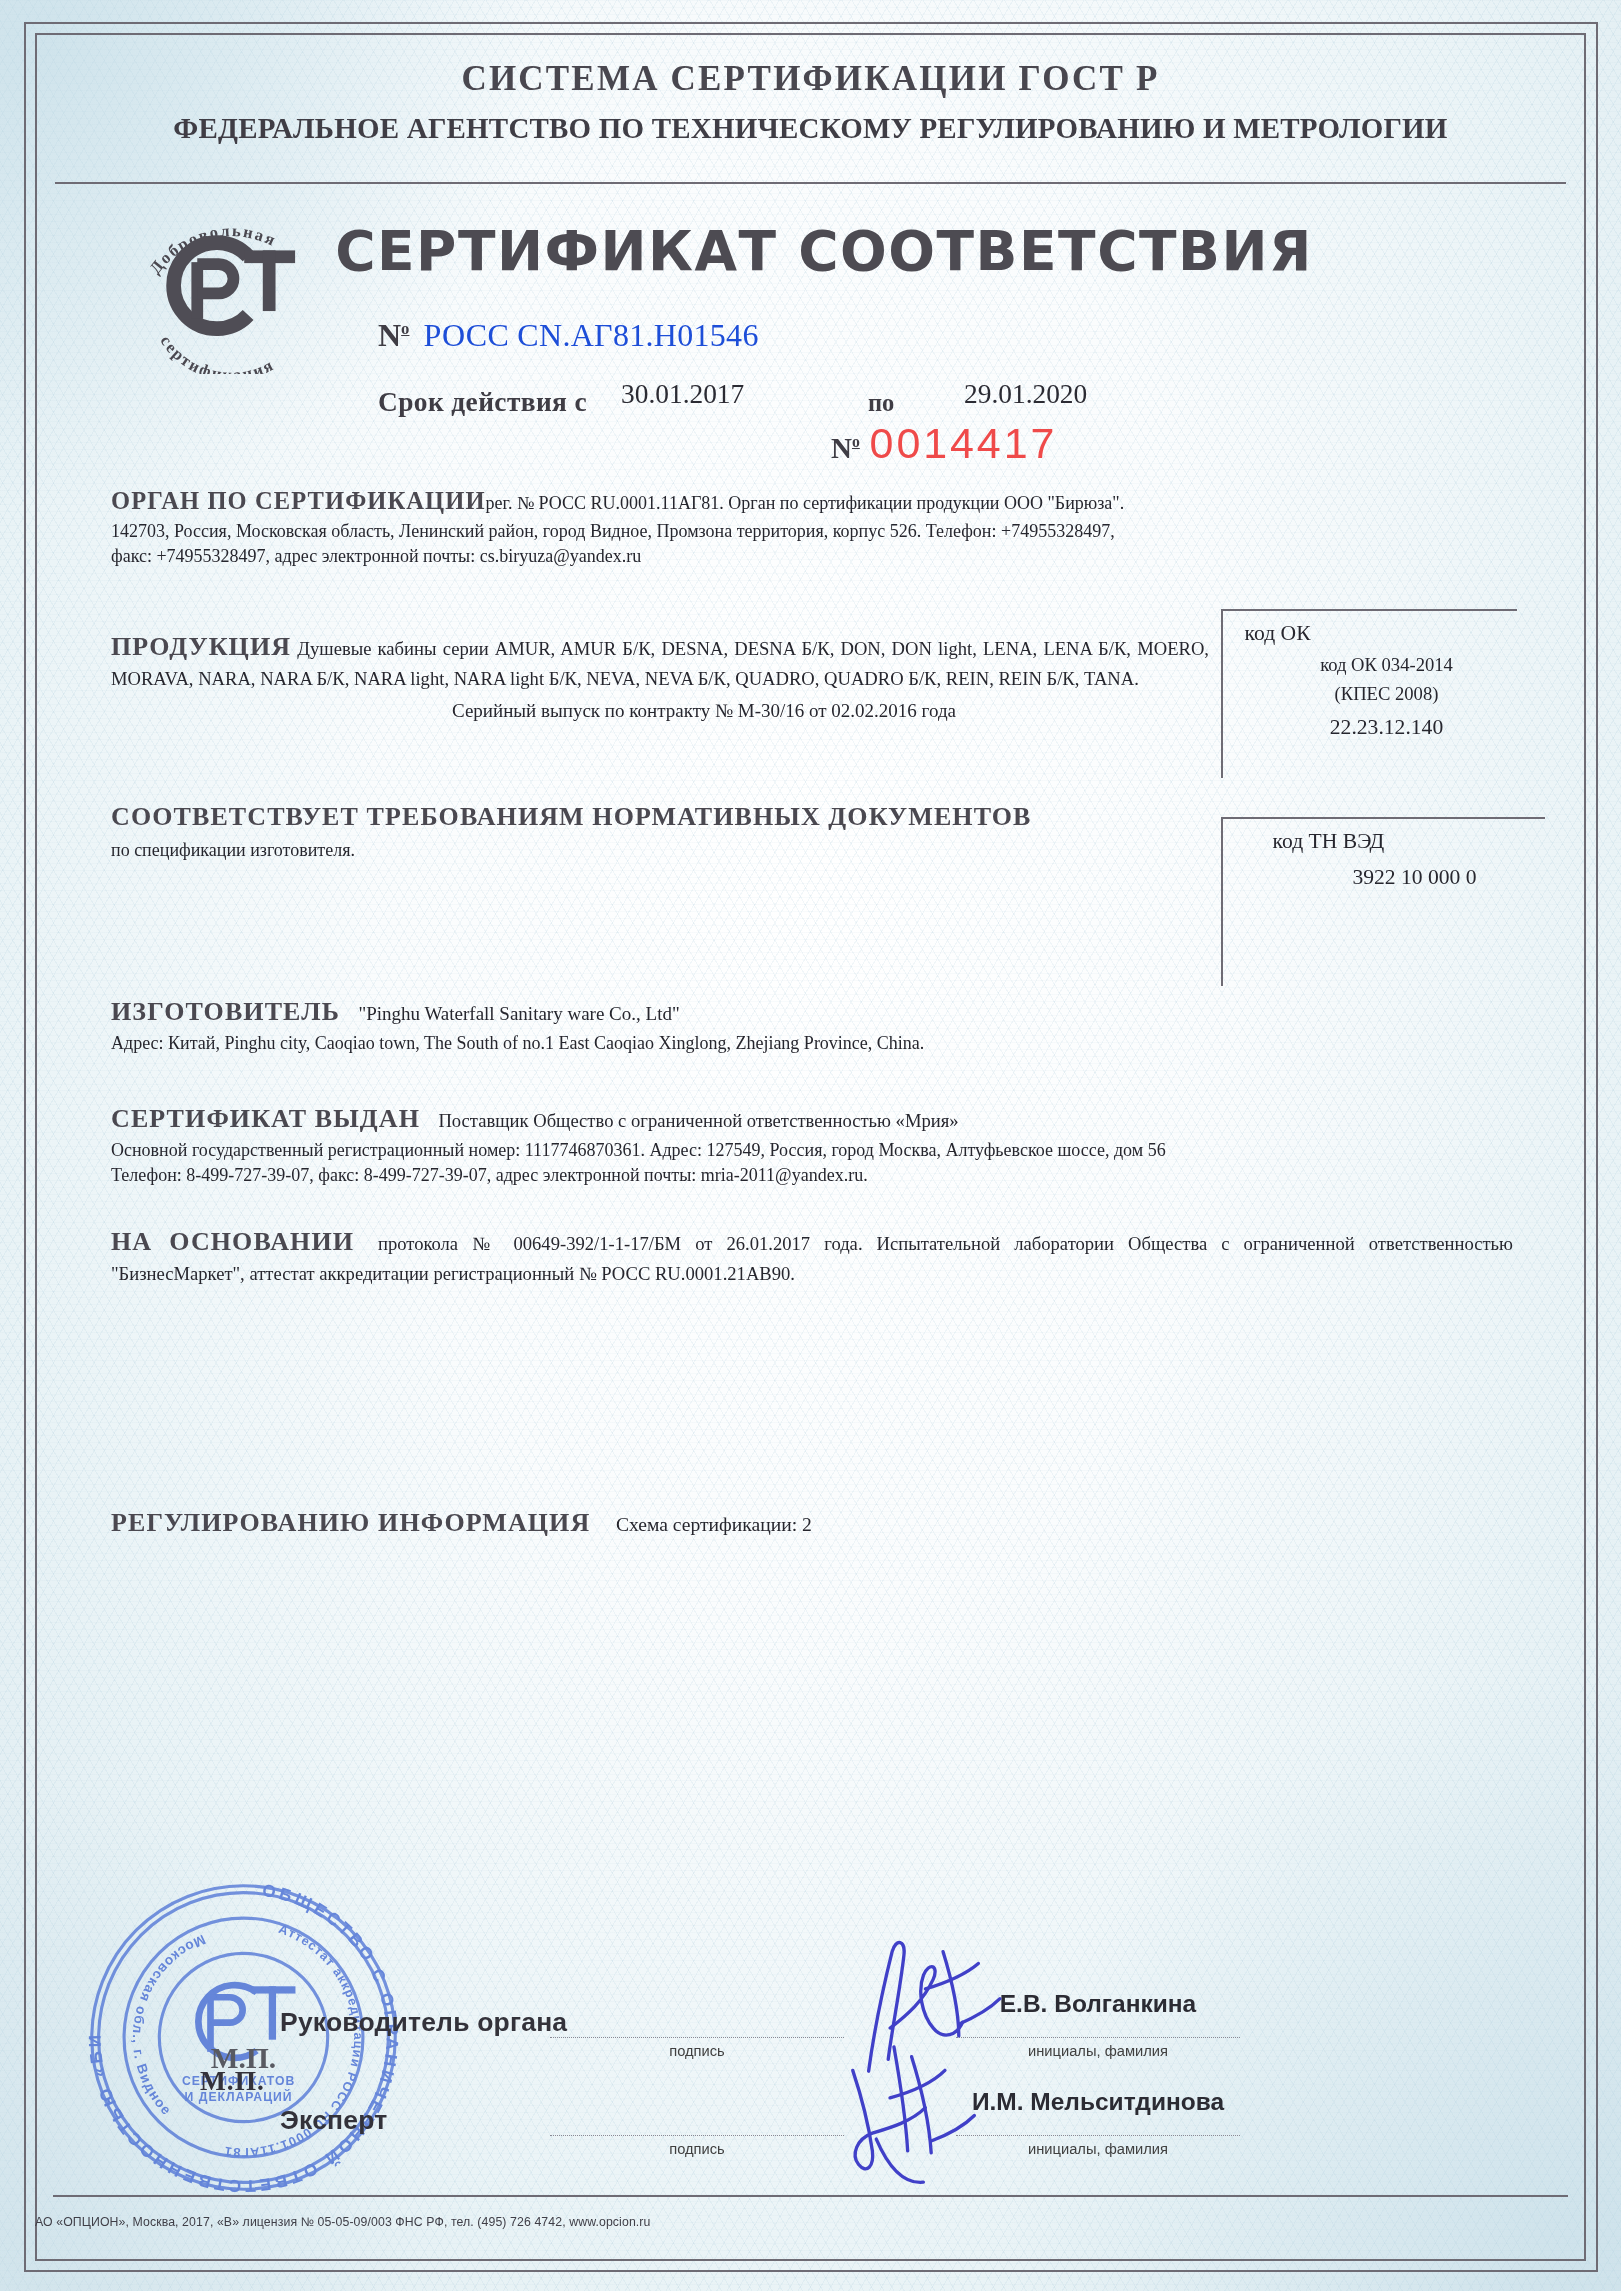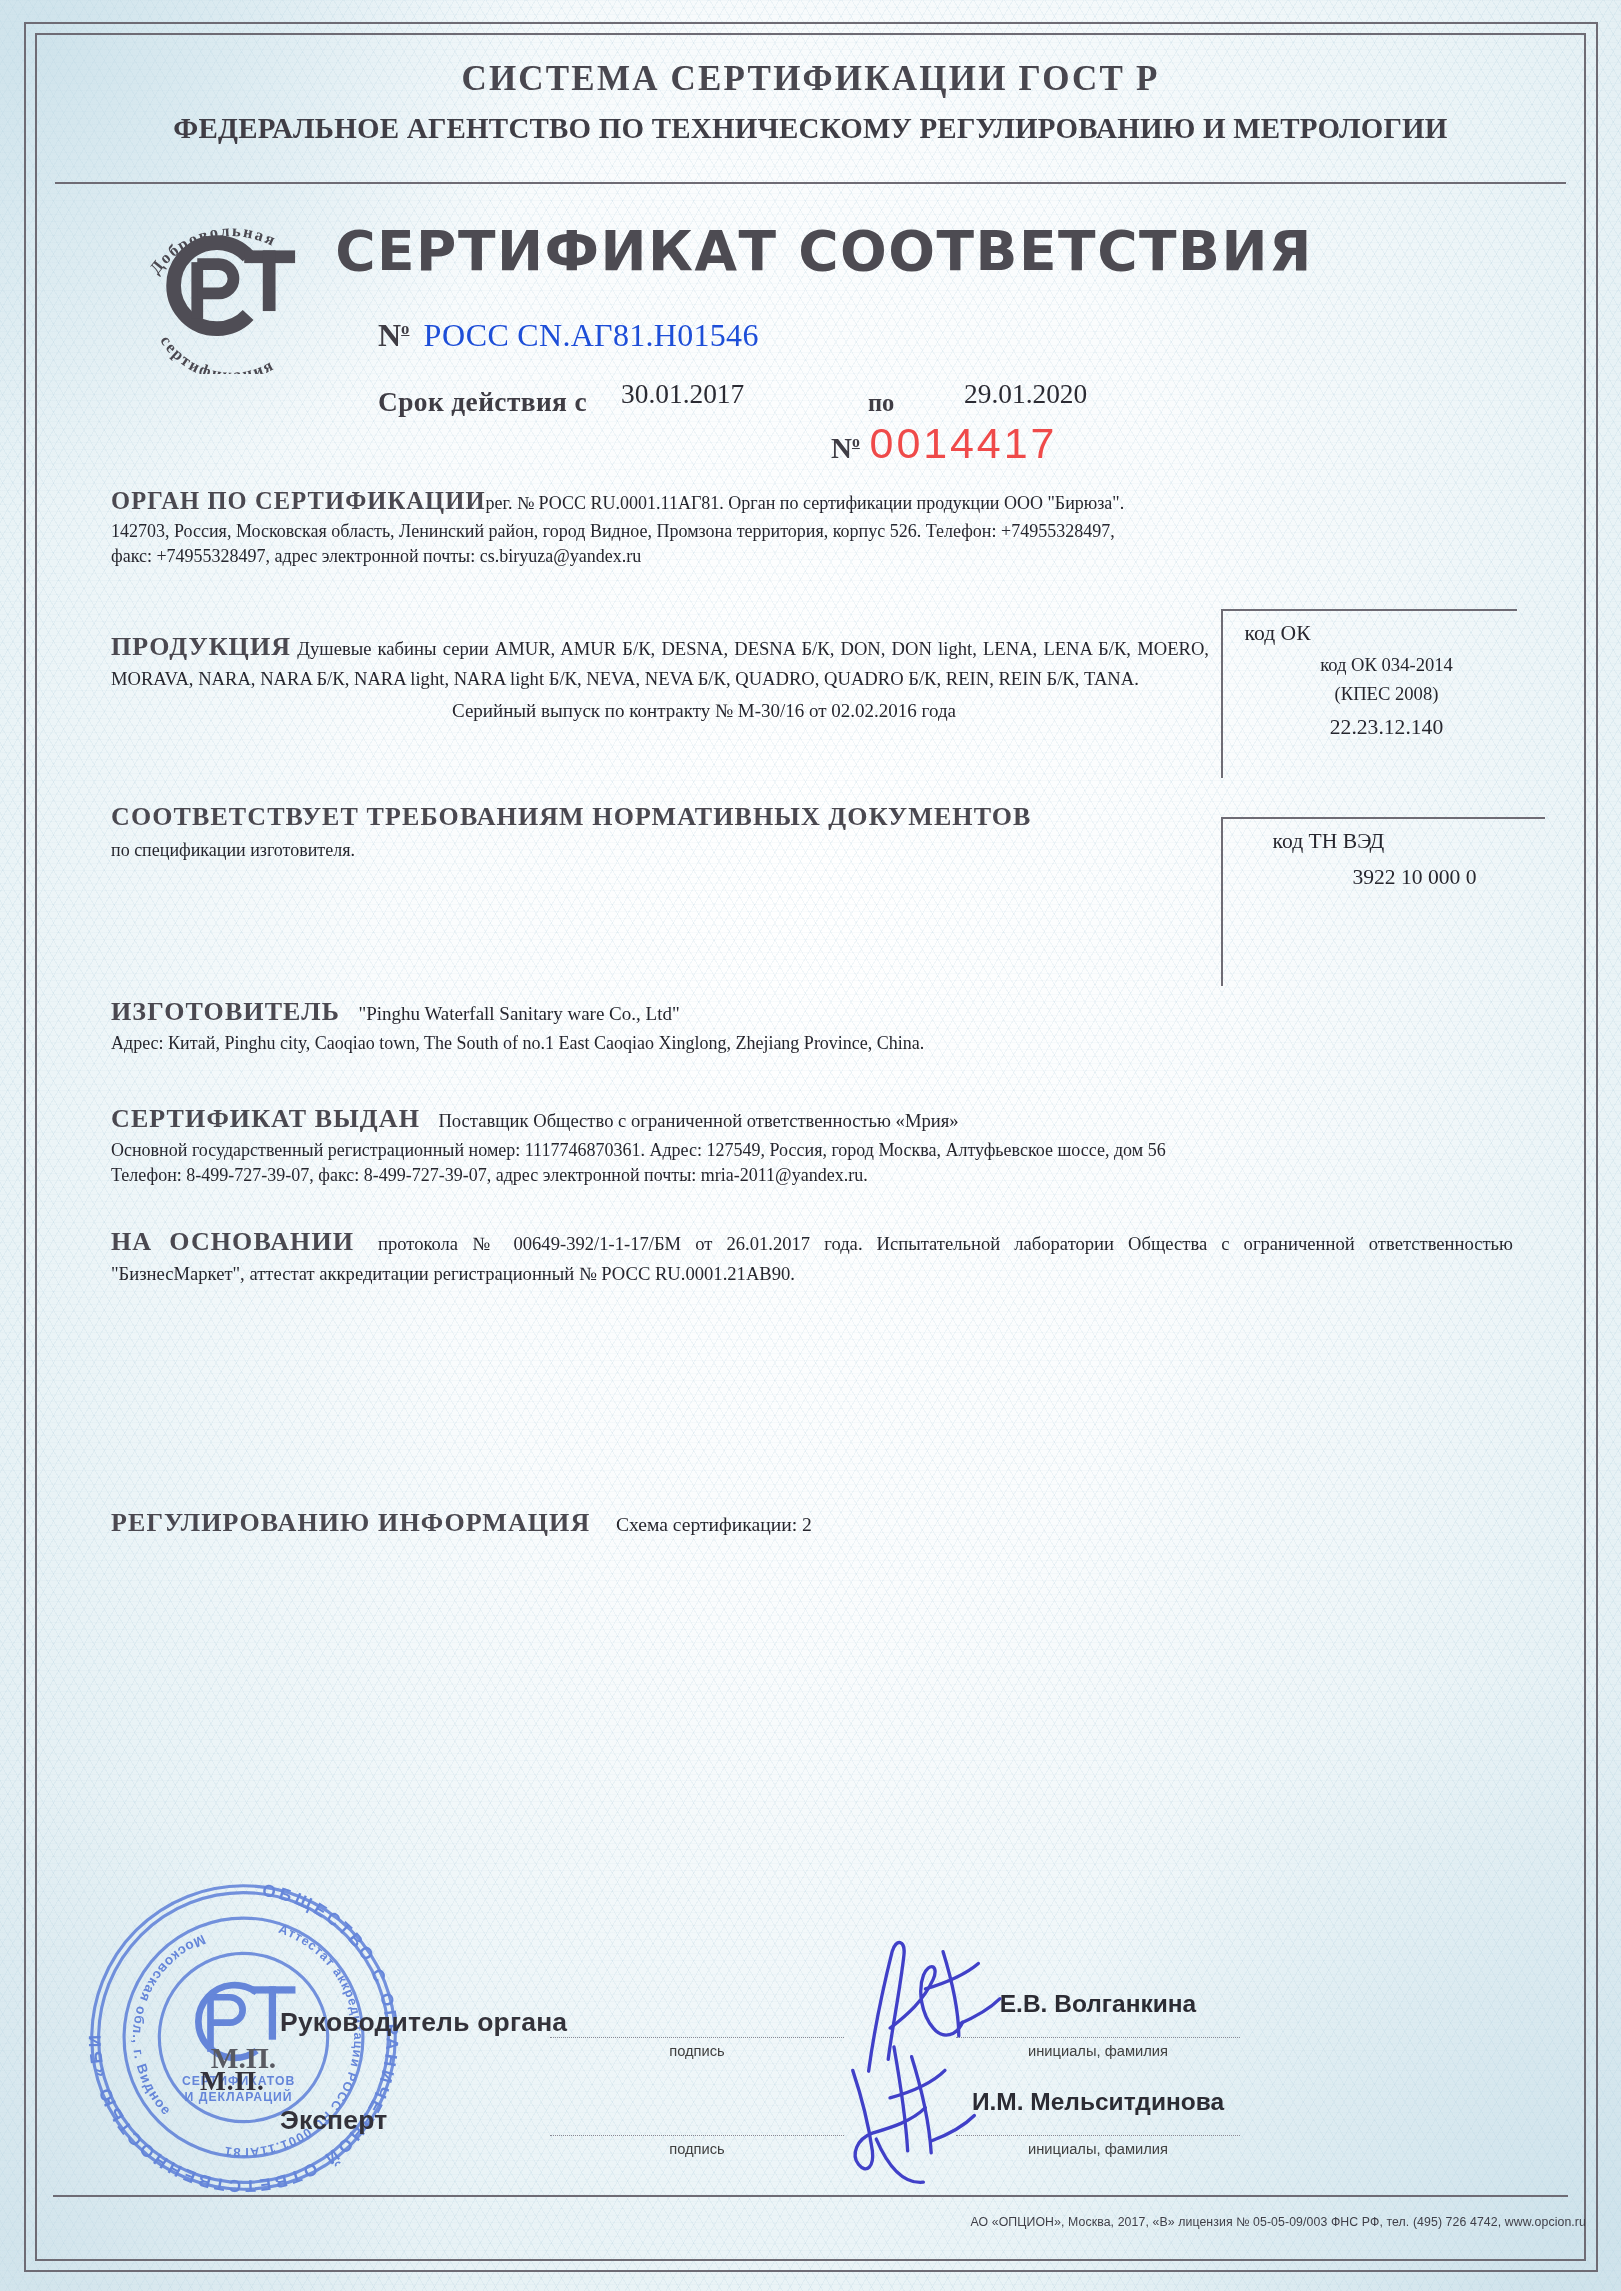--- a/index.html
+++ b/index.html
@@ -129,21 +129,21 @@
     font-family:"Liberation Sans",sans-serif;font-weight:700;font-size:24.5px;color:#2b2b33;white-space:nowrap;}
 
   .mp{position:absolute;left:165px;top:2033px;font-family:"Liberation Serif",serif;
       font-size:27.4px;font-weight:700;color:#33323a;letter-spacing:1px;}
 
   .disclaimer{position:absolute;left:0;right:0;top:2107px;text-align:center;
     font-family:"Liberation Sans",sans-serif;font-size:25.5px;color:#3b3a43;letter-spacing:0.2px;}
 
   .bottom-rule{position:absolute;left:17.6px;right:17.6px;top:2162px;border-top:2px solid #6e6b74;}
 
-  .printinfo{position:absolute;left:0;right:0;top:2182px;text-align:right;
+  .printinfo{position:absolute;left:0;right:0;top:2182px;text-align:left;
     font-family:"Liberation Sans",sans-serif;font-size:12.3px;color:#3f3e47;letter-spacing:0.1px;}
 
   
   .ink{position:absolute;pointer-events:none;}
   .ink svg{display:block;}
   .ink1{left:814px;top:1901px;}
   .ink2{left:804px;top:2004px;}
 
   
   .stamp{position:absolute;left:47px;top:1843px;width:323px;height:323px;opacity:.82;}

